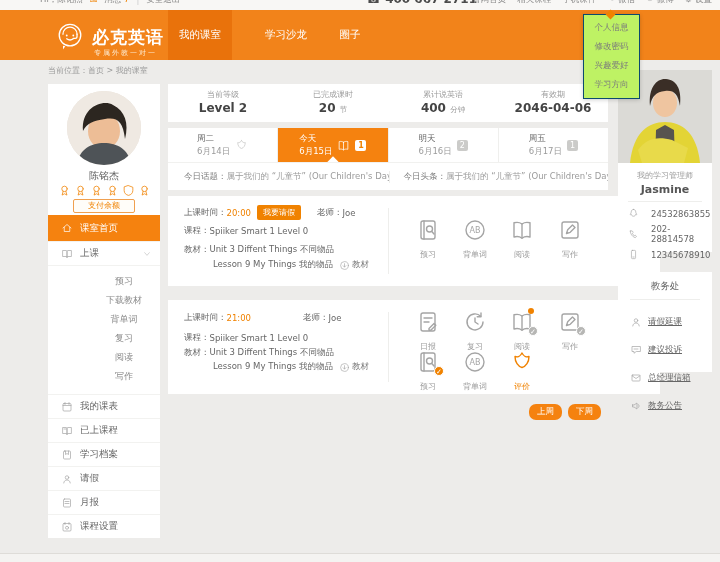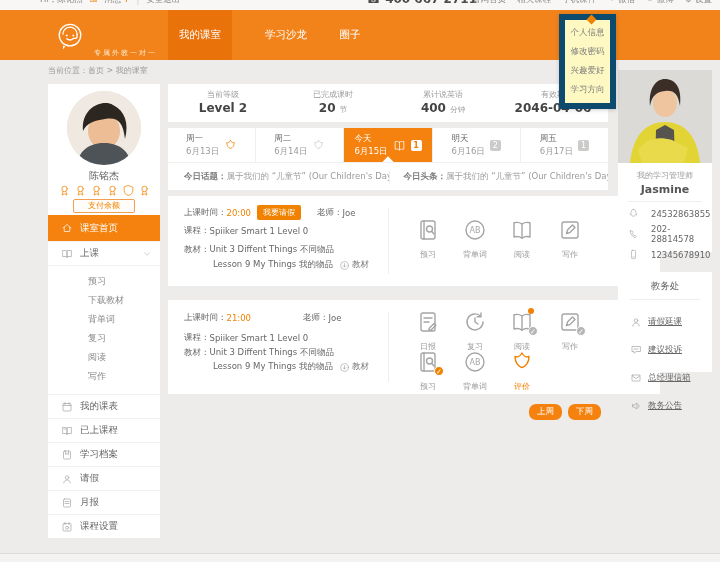--- a/index.html
+++ b/index.html
@@ -21,37 +21,37 @@
   .header { position:absolute; left:0; top:10px; width:720px; height:50px; background:#f2831a; }
   .logo { position:absolute; left:55px; top:11px; width:30px; height:30px; }
   .brand { position:absolute; left:92px; top:16px; font-size:17px; font-weight:bold; color:#fff; letter-spacing:1px; }
   .slogan { position:absolute; left:94px; top:38px; font-size:7px; color:#fde8cc; letter-spacing:2px; }
   .nav-item { position:absolute; top:0; height:50px; display:flex; align-items:center; justify-content:center; color:#fff; font-size:10.5px; cursor:pointer; }
   .nav-0 { left:168px; width:64px; background:#e9720b; }
   .nav-1 { left:250px; width:72px; }
   .nav-2 { left:330px; width:40px; }
 
   
-  .dropdown { position:absolute; left:559px; top:14px; width:57px; background:#fef9c3; border:6px solid #0c4a6e; box-shadow:0 1px 4px rgba(0,0,0,.18); z-index:50; padding:3px 0 4px; }
+  .dropdown { position:absolute; left:583px; top:14px; width:57px; background:#bef264; border:1px solid #0c4a6e; box-shadow:0 1px 4px rgba(0,0,0,.18); z-index:50; padding:3px 0 4px; }
   .dropdown .arrow { position:absolute; top:-4px; left:23px; width:7px; height:7px; background:#f08200; transform:rotate(45deg); }
   .dd-item { height:19px; line-height:19px; text-align:center; font-size:8.5px; color:#7c7c7c; cursor:pointer; }
 
   
   .breadcrumb { position:absolute; left:48px; top:65px; font-size:8px; color:#9a9a9a; }
 
   
   .profile-card { position:absolute; left:48px; top:84px; width:112px; height:131px; background:#fff; text-align:center; }
   .avatar { position:absolute; left:19px; top:7px; width:74px; height:74px; border-radius:50%; overflow:hidden; background:#e8e0d6; }
   .p-name { position:absolute; left:0; top:85px; width:112px; font-size:10px; color:#666; }
   .badges { position:absolute; left:0; top:100px; width:112px; display:flex; justify-content:center; gap:3px; }
   .badges svg { width:13px; height:13px; }
   .pay-btn { position:absolute; left:25px; top:115px; width:62px; height:14px; background:#fffdf9; border:1px solid #f0a050; border-radius:2px; color:#f08200; font-size:8px; line-height:12px; cursor:pointer; font-family:inherit; }
 
   
-  .side-menu { position:absolute; left:48px; top:215px; width:112px; background:#fff; }
+  .side-menu { position:absolute; left:48px; top:215px; width:112px; background:#fff;text-align:center; }
   .smi { height:24px; display:flex; align-items:center; padding-left:13px; gap:7px; font-size:9.5px; color:#666; border-top:1px solid #f2f2f0; cursor:pointer; }
   .smi:first-child { border-top:none; }
   .smi svg { width:12px; height:12px; flex:none; }
   .smi.active { background:#f5820f; color:#fff; height:26px; }
   .chev { margin-left:auto; margin-right:9px; width:8px !important; height:8px !important; }
   .subs { padding:6px 0 8px; border-top:1px solid #f2f2f0; }
   .sub { height:19px; line-height:19px; padding-left:40px; font-size:9px; color:#8a8a8a; cursor:pointer; }
 
   
   .stats { position:absolute; left:168px; top:84px; width:440px; height:38px; background:#fff; display:flex; }
@@ -70,21 +70,21 @@
   .tab.active .d1, .tab.active .d2 { color:#fff; }
   .notch { position:absolute; bottom:-4px; left:50%; width:8px; height:8px; background:#fff; transform:translateX(-50%) rotate(45deg); }
   .gbadge { width:11px; height:11px; border-radius:2px; background:#cbcbc9; color:#fff; font-size:8px; display:flex; align-items:center; justify-content:center; }
   .wbadge { width:11px; height:11px; border-radius:2px; background:#fff; color:#f08200; font-size:8px; font-weight:bold; display:flex; align-items:center; justify-content:center; }
   .tabico { width:13px; height:13px; }
 
   
   .topicbar { position:absolute; left:168px; top:162px; width:440px; height:28px; background:#fff; border-top:1px solid #f1f1ef; display:flex; align-items:center; font-size:8.5px; }
   .topic-half { flex:1; padding-left:16px; color:#9b9b9b; white-space:nowrap; overflow:hidden; }
   .topic-half.rt { border-left:1px solid #efefed; padding-left:14px; }
-  .topic-half .tl { color:#7d7d7d;font-weight:bold; }
+  .topic-half .tl { color:#7d7d7d; }
 
   
   .card { position:absolute; left:168px; width:492px; background:#fff; }
   .card1 { top:196px; height:90px; }
   .card2 { top:300px; height:94px; }
   .vdiv { position:absolute; left:220px; top:12px; bottom:12px; width:1px; background:#eeeeec; }
   .info { position:absolute; left:16px; top:0; right:226px; font-size:8.5px; color:#666; }
   .irow { position:absolute; left:0; white-space:nowrap; display:flex; align-items:center; }
   .time { color:#f08200; }
   .leave-btn { margin-left:6px; background:#f08200; color:#fff; border:none; border-radius:2px; font-size:8px; padding:2px 6px; cursor:pointer; font-family:inherit; }
@@ -165,20 +165,21 @@
   <div class="header">
     <svg class="logo ic w" viewBox="0 0 32 32" stroke-width="1.8">
       <circle cx="16" cy="15" r="11.5"></circle>
       <path d="M8.5 14a7.5 7.5 0 0 1 15 0"></path>
       <circle cx="12.5" cy="15.5" r="1" fill="#fff" stroke="none"></circle>
       <circle cx="19.5" cy="15.5" r="1" fill="#fff" stroke="none"></circle>
       <path d="M12.5 19q3.5 2.6 7 0"></path>
       <path d="M23.5 14v2.5a2 2 0 0 1-2 2h-2"></path>
       <path d="M11 27l-2.5 3.5v-4z" fill="#fff" stroke="none"></path>
     </svg>
+    <div class="brand">必克英语</div>
     <div class="slogan">专属外教一对一</div>
     <div class="nav-item nav-0">我的课室</div>
     <div class="nav-item nav-1">学习沙龙</div>
     <div class="nav-item nav-2">圈子</div>
   </div>
 
   <div class="dropdown">
     <div class="arrow"></div>
     <div class="dd-item">个人信息</div>
     <div class="dd-item">修改密码</div>
@@ -315,29 +316,20 @@
       <div class="lbl">累计说英语</div>
       <div class="val"><span>400</span> <span class="unit">分钟</span></div>
     </div>
     <div class="stat">
       <div class="lbl">有效期</div>
       <div class="val"><span>2046-04-06</span></div>
     </div>
   </div>
 
   <div class="tabs">
-    <div class="tab">
-      <div>
-          <div class="d1">周一</div>
-          <div class="d2">6月13日</div>
-        </div>
-      <svg class="tabico ic or" viewBox="0 0 24 24">
-          <path d="M12 3c-1.5 3-4.5 4.5-7 3.5C5 12 8 16.5 12 17.5c4-1 7-5.5 7-11-2.5 1-5.5-.5-7-3.5z"></path>
-        </svg>
-    </div>
     <div class="tab">
       <div>
           <div class="d1">周二</div>
           <div class="d2">6月14日</div>
         </div>
       <svg class="tabico ic gr" viewBox="0 0 24 24">
           <path d="M12 3c-1.5 3-4.5 4.5-7 3.5C5 12 8 16.5 12 17.5c4-1 7-5.5 7-11-2.5 1-5.5-.5-7-3.5z"></path>
         </svg>
     </div>
     <div class="tab active">

